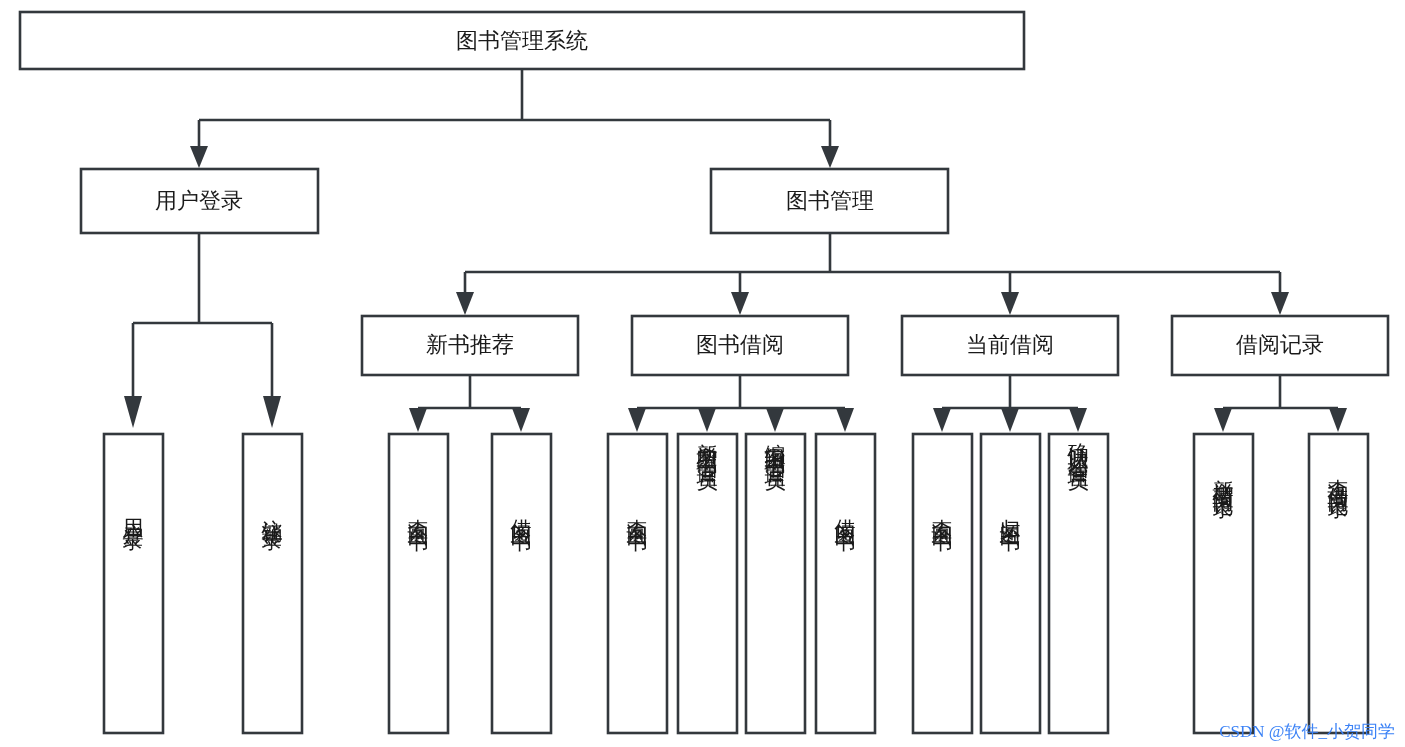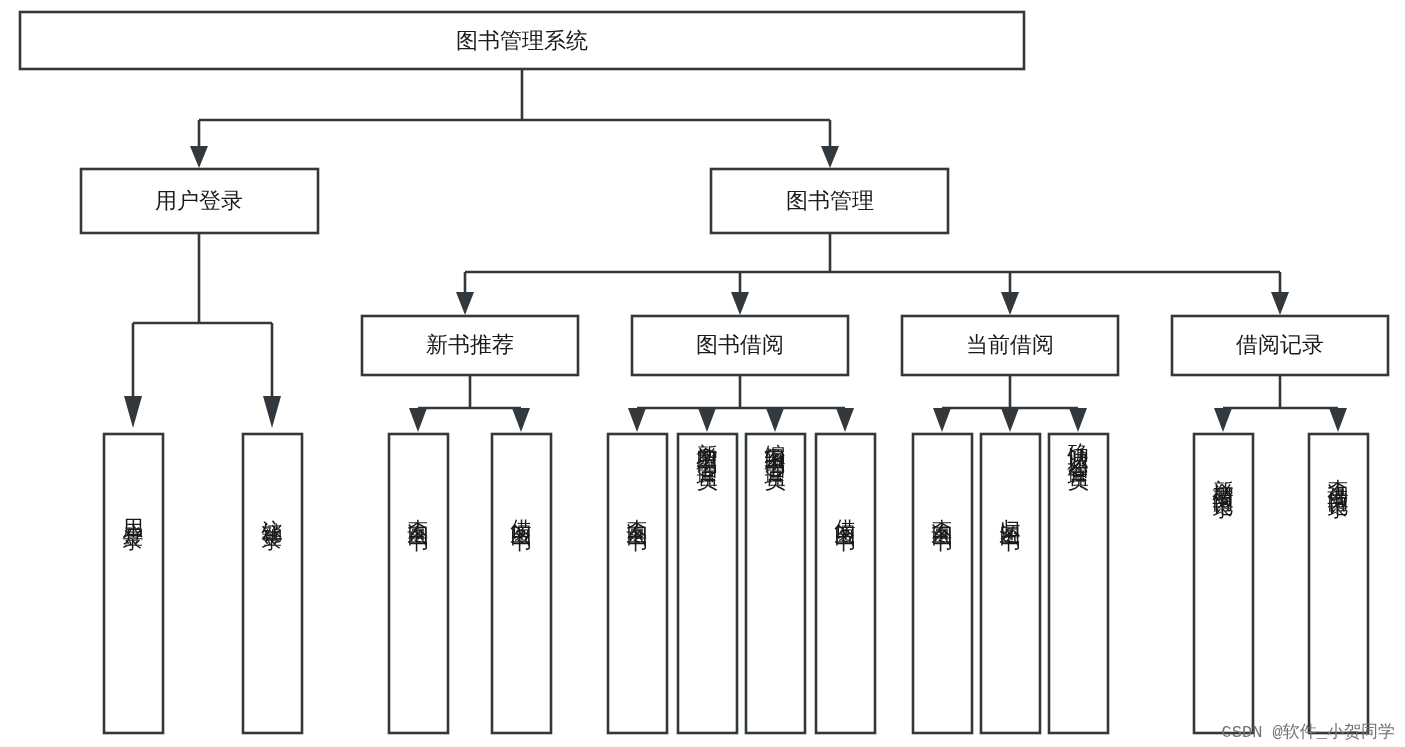--- a/index.html
+++ b/index.html
@@ -53,23 +53,23 @@
     fill: #1a1a1a;
     writing-mode: vertical-rl;
     text-orientation: upright;
     letter-spacing: 4px;
     text-anchor: middle;
   }
   .watermark {
     position: absolute;
     right: 10px;
     bottom: 4px;
-    font-family: Liberation Mono, monospace;
+    font-family: Liberation Serif, serif;
     font-size: 17px;
-    color: #737373;
+    color: #3b82f6;
     white-space: nowrap;
     user-select: none;
   }
 </style>
 </head>
 <body>
 
 <div id="diagram-root">
 
   <svg class="diagram-canvas" viewBox="0 0 1405 747">

